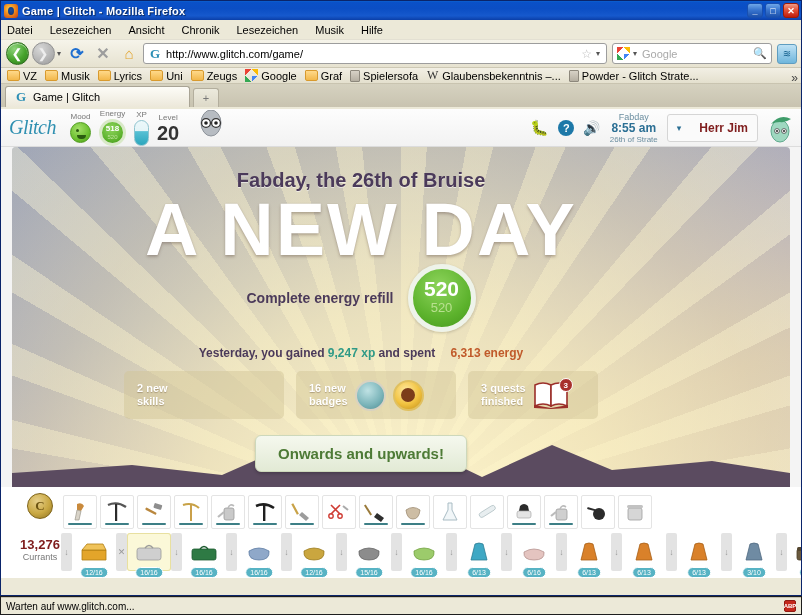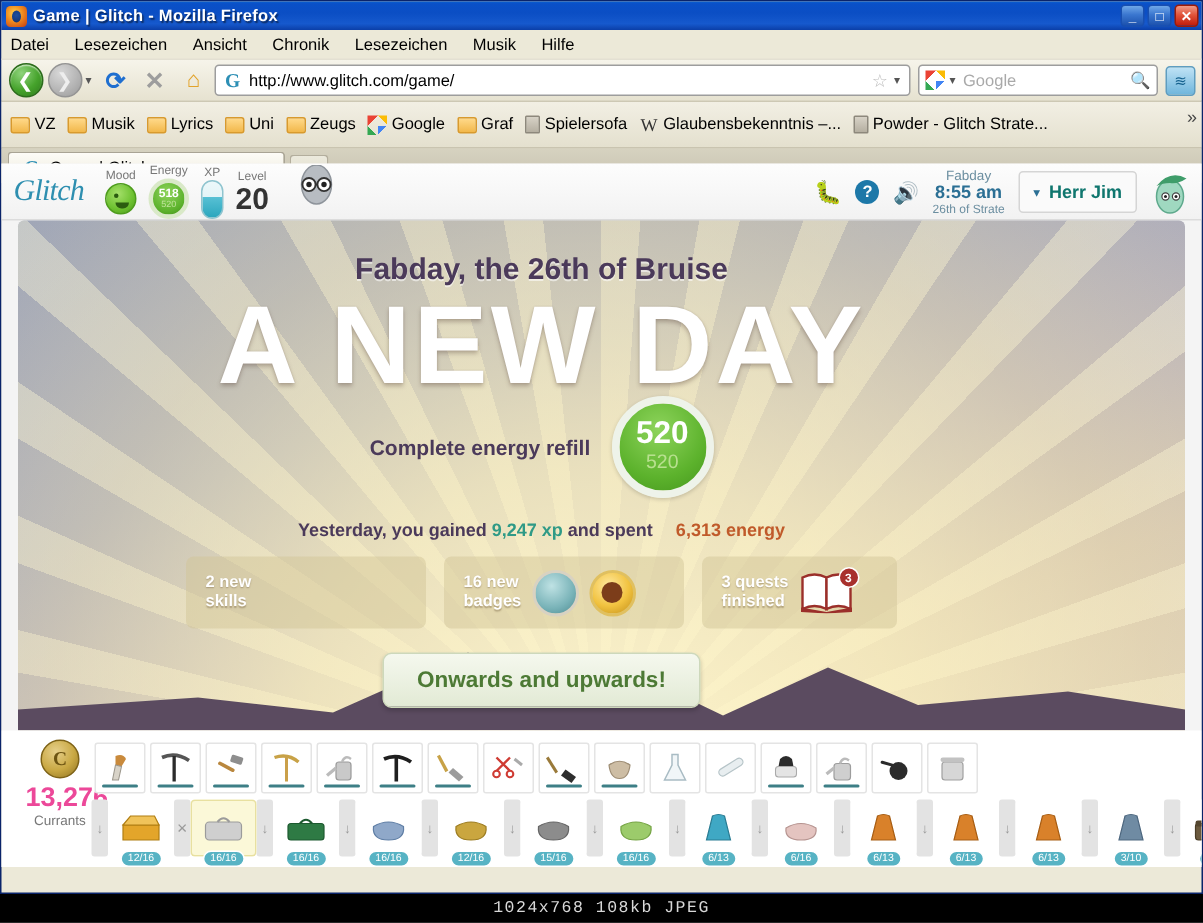--- a/index.html
+++ b/index.html
@@ -69,21 +69,21 @@
       linear-gradient(135deg,#4285f4 0%,#4285f4 48%,transparent 48%) no-repeat 7px 7px/6px 6px,
       linear-gradient(225deg,#fbbc05 0%,#fbbc05 48%,transparent 48%) no-repeat 7px 0/6px 7px,
       linear-gradient(45deg,#34a853 0%,#34a853 48%,transparent 48%) no-repeat 0 7px/7px 6px;}
   .searchph{ flex:1; font-size:11px; color:#a9a9a9; }
   .magn{ color:#2f6fb5; font-size:11px; }
   .rssbtn{ width:20px;height:20px;margin-left:3px;border-radius:3px;
     background:linear-gradient(180deg,#bfe2f5,#6fb6dc); border:1px solid #5f9dc0;
     display:flex;align-items:center;justify-content:center;font-size:10px;color:#14618e;}
 
   
-  .bmbar{ height:31px; background:linear-gradient(180deg,#f2efe4,#e4e0ce);
+  .bmbar{ height:16px; background:linear-gradient(180deg,#f2efe4,#e4e0ce);
     display:flex; align-items:center; padding:0 3px; gap:0; border-bottom:1px solid #c9c4b0;
     overflow:hidden; position:relative;}
   .bm{ display:flex; align-items:center; gap:3px; padding:1px 5px 1px 3px; font-size:11px; color:#000;
     white-space:nowrap; }
   .folderico{ width:13px;height:11px;border-radius:1px 2px 2px 2px; flex:0 0 auto;
     background:linear-gradient(180deg,#ffd98a 0%,#f2b84b 100%); border:1px solid #d89a2e;}
   .pgico{ width:10px;height:12px;border-radius:1px; flex:0 0 auto;
     background:linear-gradient(180deg,#d7d2c6,#b5afa1); border:1px solid #8d887c;}
   .wico{ font-family:"Liberation Serif",serif; font-size:12px; color:#333; width:13px; text-align:center;}
   .bm-chev{ position:absolute; right:3px; top:3px; font-size:12px; color:#444; }
@@ -128,21 +128,21 @@
   .bugico{ color:#b9b9b9; font-size:15px; }
   .helpico{ width:16px;height:16px;border-radius:50%;background:#1d78a8;color:#fff;
     font-size:11px;font-weight:bold;display:flex;align-items:center;justify-content:center;}
   .soundico{ color:#1d78a8; font-size:14px; }
   .datebox{ display:flex;flex-direction:column;align-items:center;line-height:11px; }
   .d1{ font-size:9px;color:#6b8ea0; }
   .d2{ font-size:12px;color:#2b6f94;font-weight:bold; }
   .d3{ font-size:8px;color:#6b8ea0; }
   .userbox{ height:28px;border:1px solid #d5d5d5;border-radius:3px;background:#fafafa;
     display:flex;align-items:center;gap:6px;padding:0 9px;}
-  .userbox .nm{ font-size:12px;color:#0f766e;font-weight:bold; }
+  .userbox .nm{ font-size:12px;color:#7f1d1d;font-weight:bold;margin-left:12px; }
   .userbox .cv{ font-size:9px;color:#2b6f94; }
   .avatar-green{ width:26px;height:30px; }
 
   
   .bgpanels{ position:absolute; left:0; top:38px; width:800px; height:340px; }
   .panel{ position:absolute; background:rgba(255,255,255,.16); border-radius:4px; }
   .ptitle{ font-size:11px; font-weight:bold; color:rgba(255,255,255,.40); }
   .pline{ height:5px; border-radius:3px; background:rgba(255,255,255,.16); margin-top:5px; }
 
   
@@ -195,21 +195,21 @@
     border:1px solid #cdd8bb; box-shadow:0 2px 3px rgba(0,0,0,.18);
     font-size:15px; font-weight:bold; color:#4d7a35; cursor:pointer; }
 
   
   .hud{ position:absolute; left:0; bottom:0; width:800px; height:91px; background:#fff; }
   .currants{ position:absolute; left:16px; top:6px; width:46px; text-align:center; }
   .coin{ width:26px;height:26px;border-radius:50%; margin:0 auto;
     background:radial-gradient(circle at 38% 30%,#e6cf8a 0%,#c9a843 55%,#8e7221 100%);
     border:1px solid #7e6318; display:flex;align-items:center;justify-content:center;
     color:#6d5412; font-size:13px; font-family:"Liberation Serif",serif; font-weight:bold;}
-  .cnum{ font-size:18px; font-weight:bold; color:#ec4899; margin-top:2px; }
+  .cnum{ font-size:13px; font-weight:bold; color:#7f1d1d; margin-top:18px; }
   .clab{ font-size:9px; color:#777; }
 
   .toolrow{ position:absolute; left:62px; top:8px; display:flex; gap:3px; }
   .tool{ width:34px;height:34px; background:#fff; border:1px solid #e4e4e4; border-radius:2px;
     display:flex;align-items:center;justify-content:center; position:relative; }
   .tool .dur{ position:absolute; left:4px; right:4px; bottom:3px; height:2px; background:#3d7f86; border-radius:1px;}
 
   .bagrow{ position:absolute; left:60px; top:46px; display:flex; align-items:flex-start; }
   .bagcell{ width:44px;height:38px; background:#fff; border-radius:3px;
     display:flex;align-items:center;justify-content:center; position:relative; }
@@ -717,14 +717,13 @@
 
       </div>
     </div>
   </div>
 
   <div class="statusbar">
     <div class="statustxt">Warten auf www.glitch.com...</div>
     <div class="abp">ABP</div>
   </div>
 
-  <div class="caption">1024x768 108kb JPEG</div>
 </div>
 
 </body></html>

